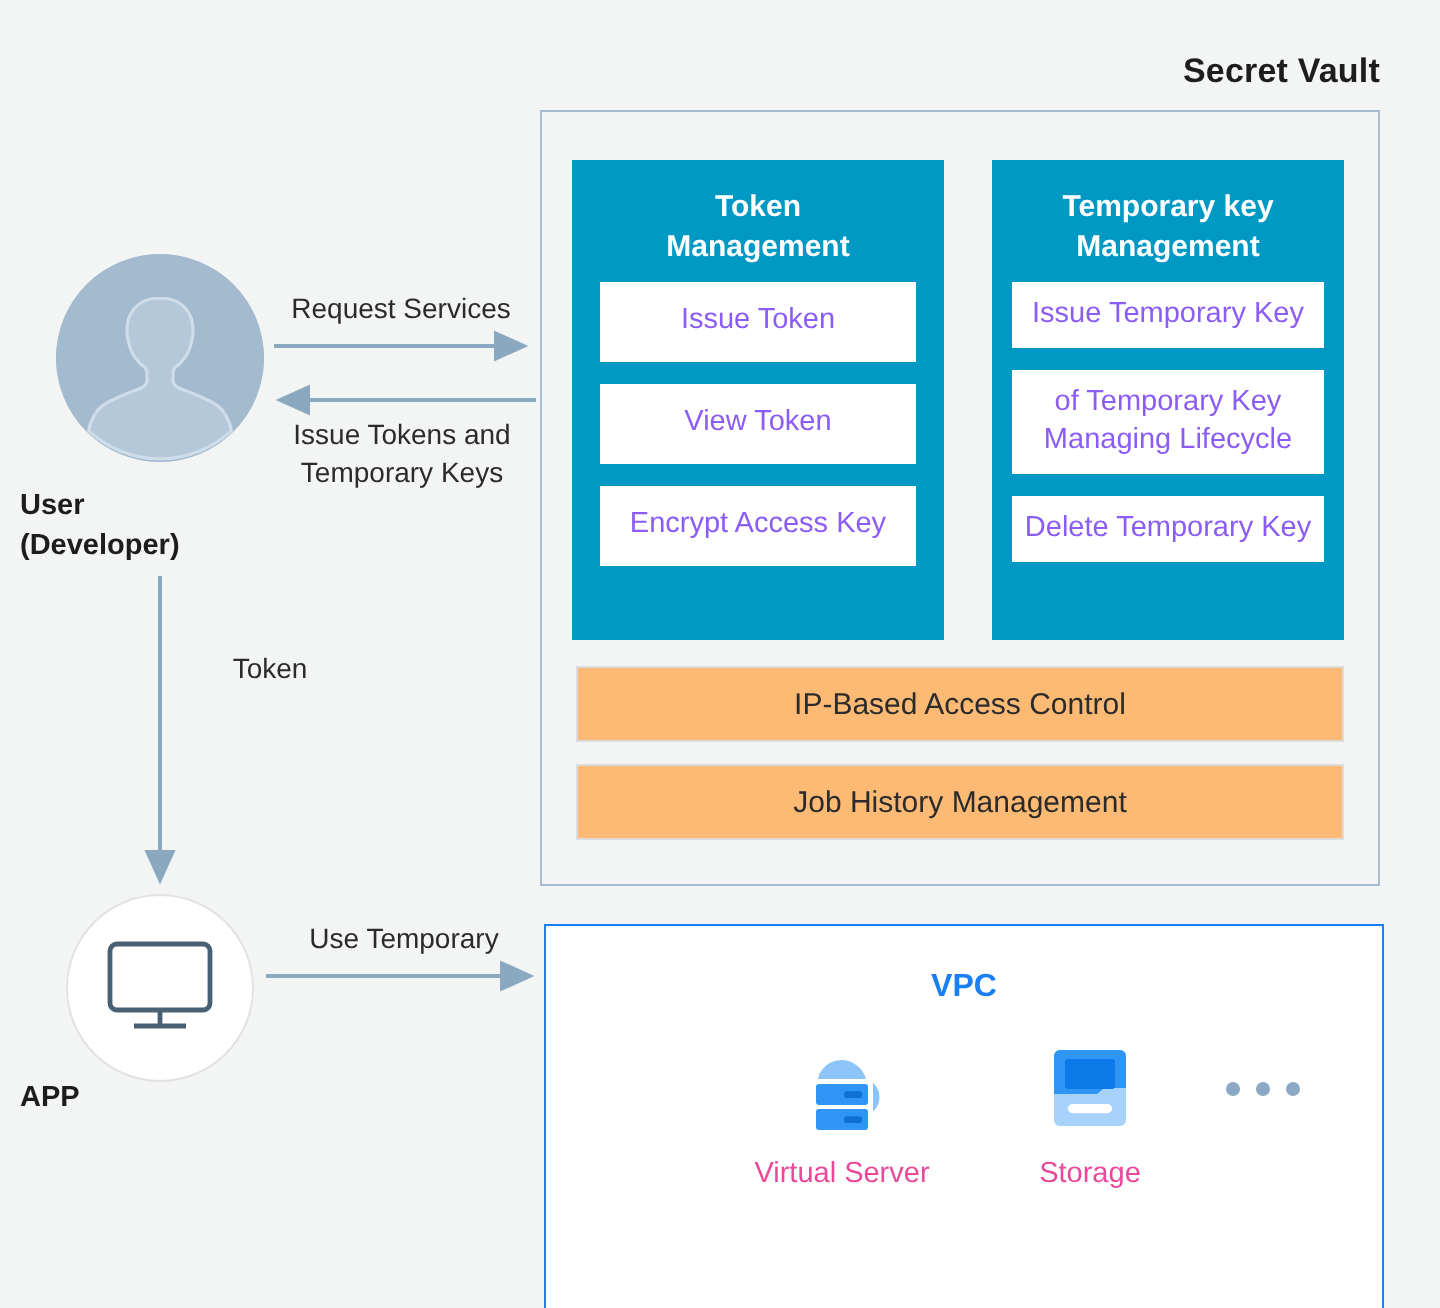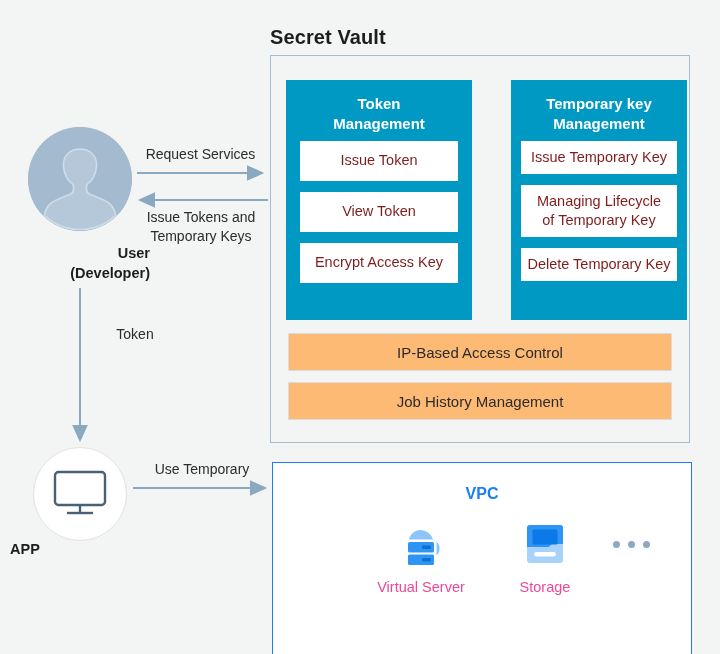--- a/index.html
+++ b/index.html
@@ -18,54 +18,54 @@
   #stage {
     position: relative;
     width: 720px;
     height: 654px;
   }
   .abs { position: absolute; }
 
   
   #vault-title {
     left: 270px; top: 26px; width: 420px;
-    text-align: left;
-    font-size: 20px;
+    text-align: right;
+    font-size: 17px;
     font-weight: bold;
     color: #1d1d1d;
     letter-spacing: .1px;
   }
   #vault-box {
     left: 270px; top: 55px;
     width: 420px; height: 388px;
     border: 1.5px solid #a8bcd0;
     background: #f3f4f4;
     box-sizing: border-box;
   }
 
   .mgmt-col {
     background: #0099c4;
     box-sizing: border-box;
     padding: 0;
   }
   #token-mgmt { left: 286px; top: 80px; width: 186px; height: 240px; }
-  #tempkey-mgmt { left: 496px; top: 80px; width: 176px; height: 240px; margin-left: 15px; }
+  #tempkey-mgmt { left: 496px; top: 80px; width: 176px; height: 240px; }
 
   .mgmt-head {
     color: #ffffff;
     font-weight: bold;
     font-size: 15px;
     text-align: center;
     line-height: 1.35;
     padding-top: 14px;
     padding-bottom: 6px;
   }
   .mgmt-item {
     background: #ffffff;
-    color: #7f1d1d;
+    color: #8b5cf6;
     font-size: 14.5px;
     text-align: center;
     line-height: 1.25;
     display: flex;
     align-items: center;
     justify-content: center;
     box-sizing: border-box;
   }
   #token-mgmt .mgmt-item { margin: 0 14px 11px 14px; height: 40px; }
   #tempkey-mgmt .mgmt-item { margin: 0 10px 11px 10px; height: 33px; }
@@ -121,21 +121,21 @@
   
   #user-avatar {
     left: 28px; top: 127px;
     width: 104px; height: 104px;
     border-radius: 50%;
     background: #a3bacf;
     overflow: hidden;
   }
   #user-label {
     left: 10px; top: 243px; width: 140px;
-    text-align: right;
+    text-align: left;
     font-size: 14.5px;
     font-weight: bold;
     color: #1d1d1d;
     line-height: 1.38;
   }
 
   #app-circle {
     left: 33px; top: 447px;
     width: 94px; height: 94px;
     border-radius: 50%;
@@ -216,22 +216,22 @@
   </div>
 
   <div class="abs mgmt-col" id="tempkey-mgmt">
     <div class="mgmt-head">
       <div>Temporary key</div>
       <div>Management</div>
     </div>
     <div class="mgmt-item">Issue Temporary Key</div>
     <div class="mgmt-item tall">
       <div>
+        <div>of Temporary Key</div>
         <div>Managing Lifecycle</div>
-        <div>of Temporary Key</div>
       </div>
     </div>
     <div class="mgmt-item">Delete Temporary Key</div>
   </div>
 
   <div class="abs wide-item" id="ip-access">IP-Based Access Control</div>
   <div class="abs wide-item" id="job-history">Job History Management</div>
 
   <div class="abs" id="vpc-box">
     <div id="vpc-title">VPC</div>

